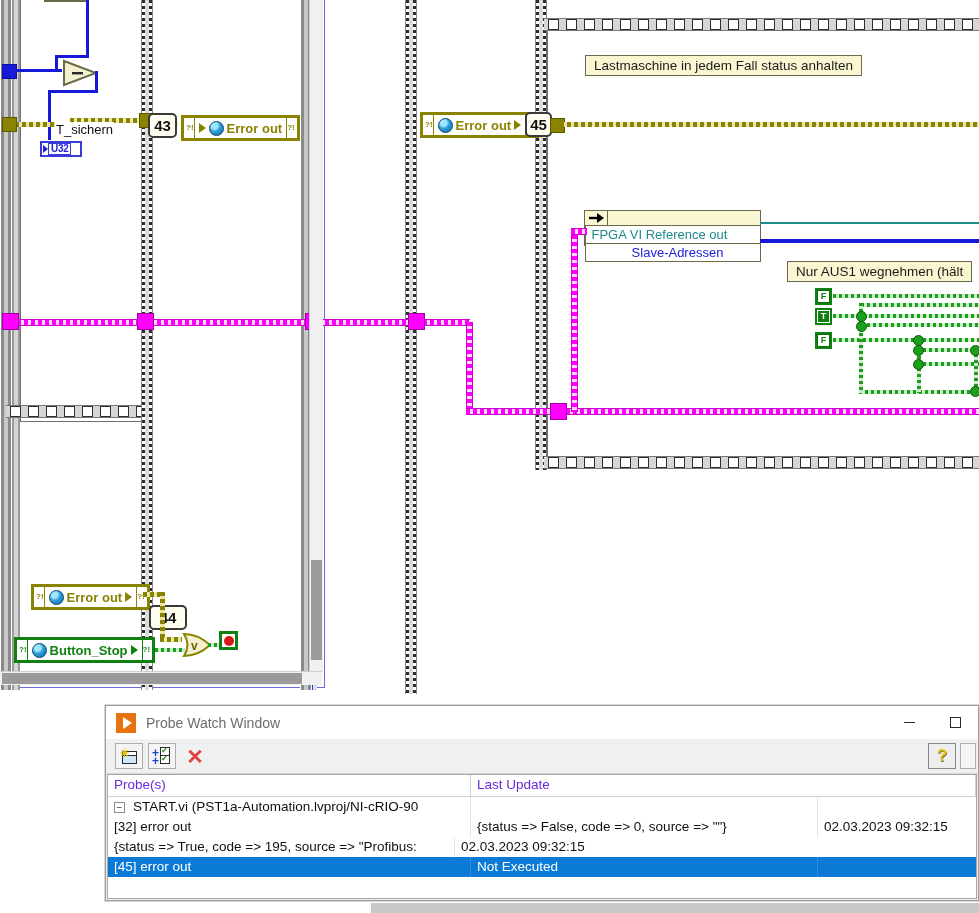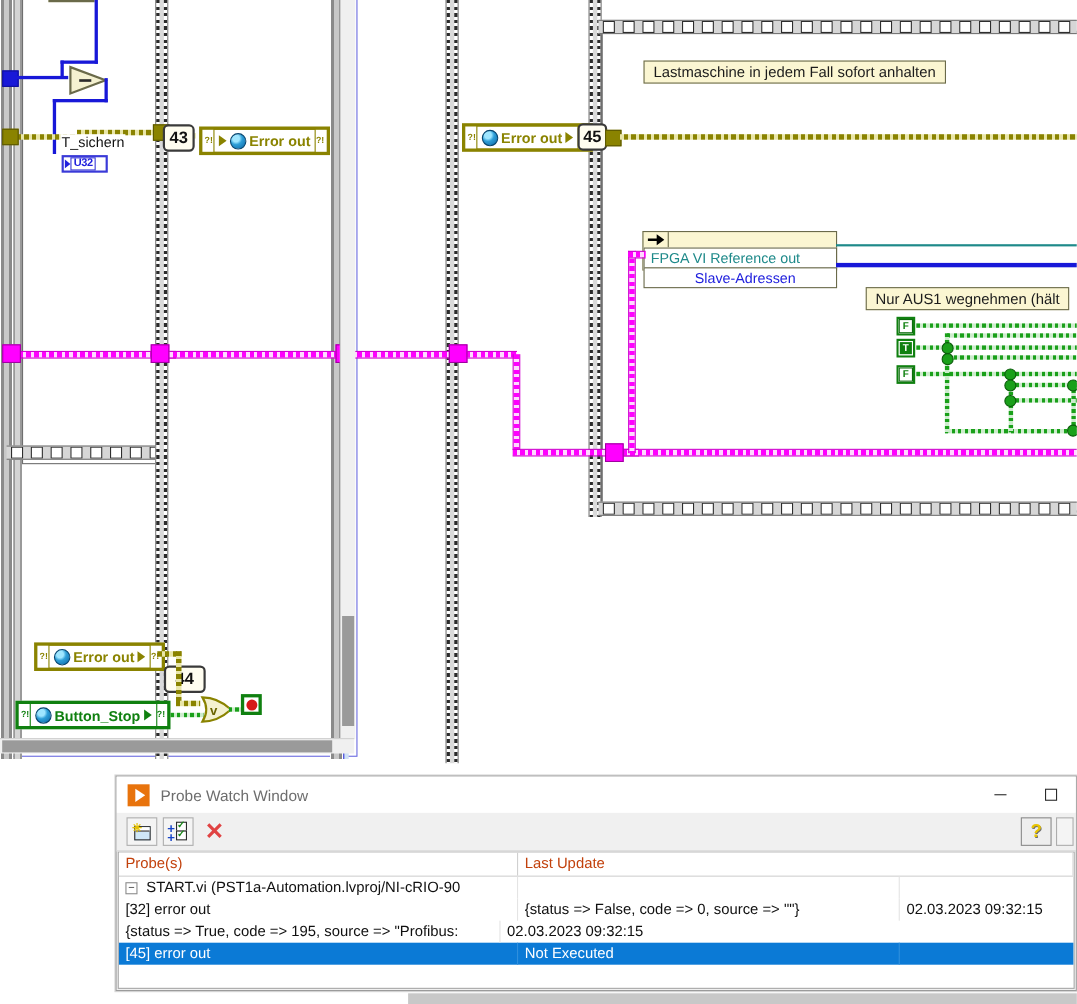--- a/index.html
+++ b/index.html
@@ -248,21 +248,21 @@
     width: 26px; height: 24px; border: 1px solid #8a8a8a; background:#eee;
     display:flex; align-items:center; justify-content:center;
     color: #e8c400; font-weight: bold; font-size: 17px;
     text-shadow: 0.7px 0.7px 0 #6d6d6d;
   }
 
   
   .pww-table { flex: 1; background: #ffffff; border: 1px solid #a6a6a6; margin: 0 1px 1px 1px; overflow: hidden; }
   .pww-head {
     display: flex; height: 21px; background: #ffffff;
-    border-bottom: 1px solid #d0d0d0; font-size: 13.5px; color: #c2410c;
+    border-bottom: 1px solid #d0d0d0; font-size: 13.5px; color: #6d28d9;
   }
   .pww-head div { padding: 2px 0 0 6px; box-sizing: border-box; border-right: 1px solid #d0d0d0; }
   .col-a { width: 363px; flex: 0 0 auto; }
   .col-b { width: 347px; flex: 0 0 auto; }
   .col-c { flex: 1; }
   .pww-row { display: flex; height: 20px; font-size: 13.5px; color: #101010; align-items: center; }
   .pww-row.selected { background: #0b7ad6; color: #ffffff; }
   .pww-row .cell { box-sizing: border-box; overflow: hidden; white-space: nowrap; height: 20px; line-height: 19px; }
   .pww-row .cell.col-a { padding-left: 6px; border-right: 1px solid #e4e4e4; }
   .pww-row .cell.col-b { padding-left: 6px; border-right: 1px solid #e4e4e4; }
@@ -393,21 +393,21 @@
     <div class="wire wire-blue" style="left:48px; top:90px; width:3px; height:50px;"></div>
 
     <div class="wire wire-err" style="left:8px; top:122px; width:72px;"></div>
     <div class="junction err" style="left:2px; top:117px; width:13px; height:13px;"></div>
     <div class="wire wire-err" style="left:70px; top:118px; width:78px;"></div>
     <div class="junction err" style="left:139px; top:113px; width:13px; height:13px;"></div>
     <div class="wire wire-err" style="left:150px; top:121px; width:28px;"></div>
 
     <div class="label-plain" style="left:55px; top:122px; background:#ffffff; padding:0 1px;">T_sichern</div>
 
-    <div class="u32" style="left:56px; top:141px; width:42px;">
+    <div class="u32" style="left:40px; top:141px; width:42px;">
       <span class="tri"></span>
         <b>U32</b>
     </div>
 
     <div class="probe-num" style="left:148px; top:113px; width:29px; height:25px;">43</div>
 
     <div class="term err" style="left:181px; top:115px;">
       <span class="qm">?!</span>
       <div class="inner">
         <span class="arrow-r"></span>
@@ -423,21 +423,21 @@
         <span class="globe"></span>
         <span>Error out</span>
         <span class="arrow-r"></span>
       </div>
       <span class="qm">?!</span>
     </div>
     <div class="probe-num" style="left:525px; top:112px; width:27px; height:25px;">45</div>
     <div class="junction err" style="left:550px; top:118px; width:13px; height:13px;"></div>
     <div class="wire wire-err" style="left:560px; top:122px; width:419px;"></div>
 
-    <div class="comment" style="left:585px; top:55px;">Lastmaschine in jedem Fall sofort anhalten</div>
+    <div class="comment" style="left:585px; top:55px;">Lastmaschine in jedem Fall status anhalten</div>
 
     <div class="ref-node" style="left:584px; top:210px; width:177px; height:36px;flex-direction:column;">
       <div class="lhs">
         <svg width="16" height="14" viewBox="0 0 16 14">
           <line x1="1" y1="7" x2="11" y2="7" stroke="#000" stroke-width="2.4"></line>
           <polygon points="9,2 16,7 9,12" fill="#000"></polygon>
         </svg>
       </div>
       <div class="rows">
         <div class="row r1">FPGA VI Reference out</div>

